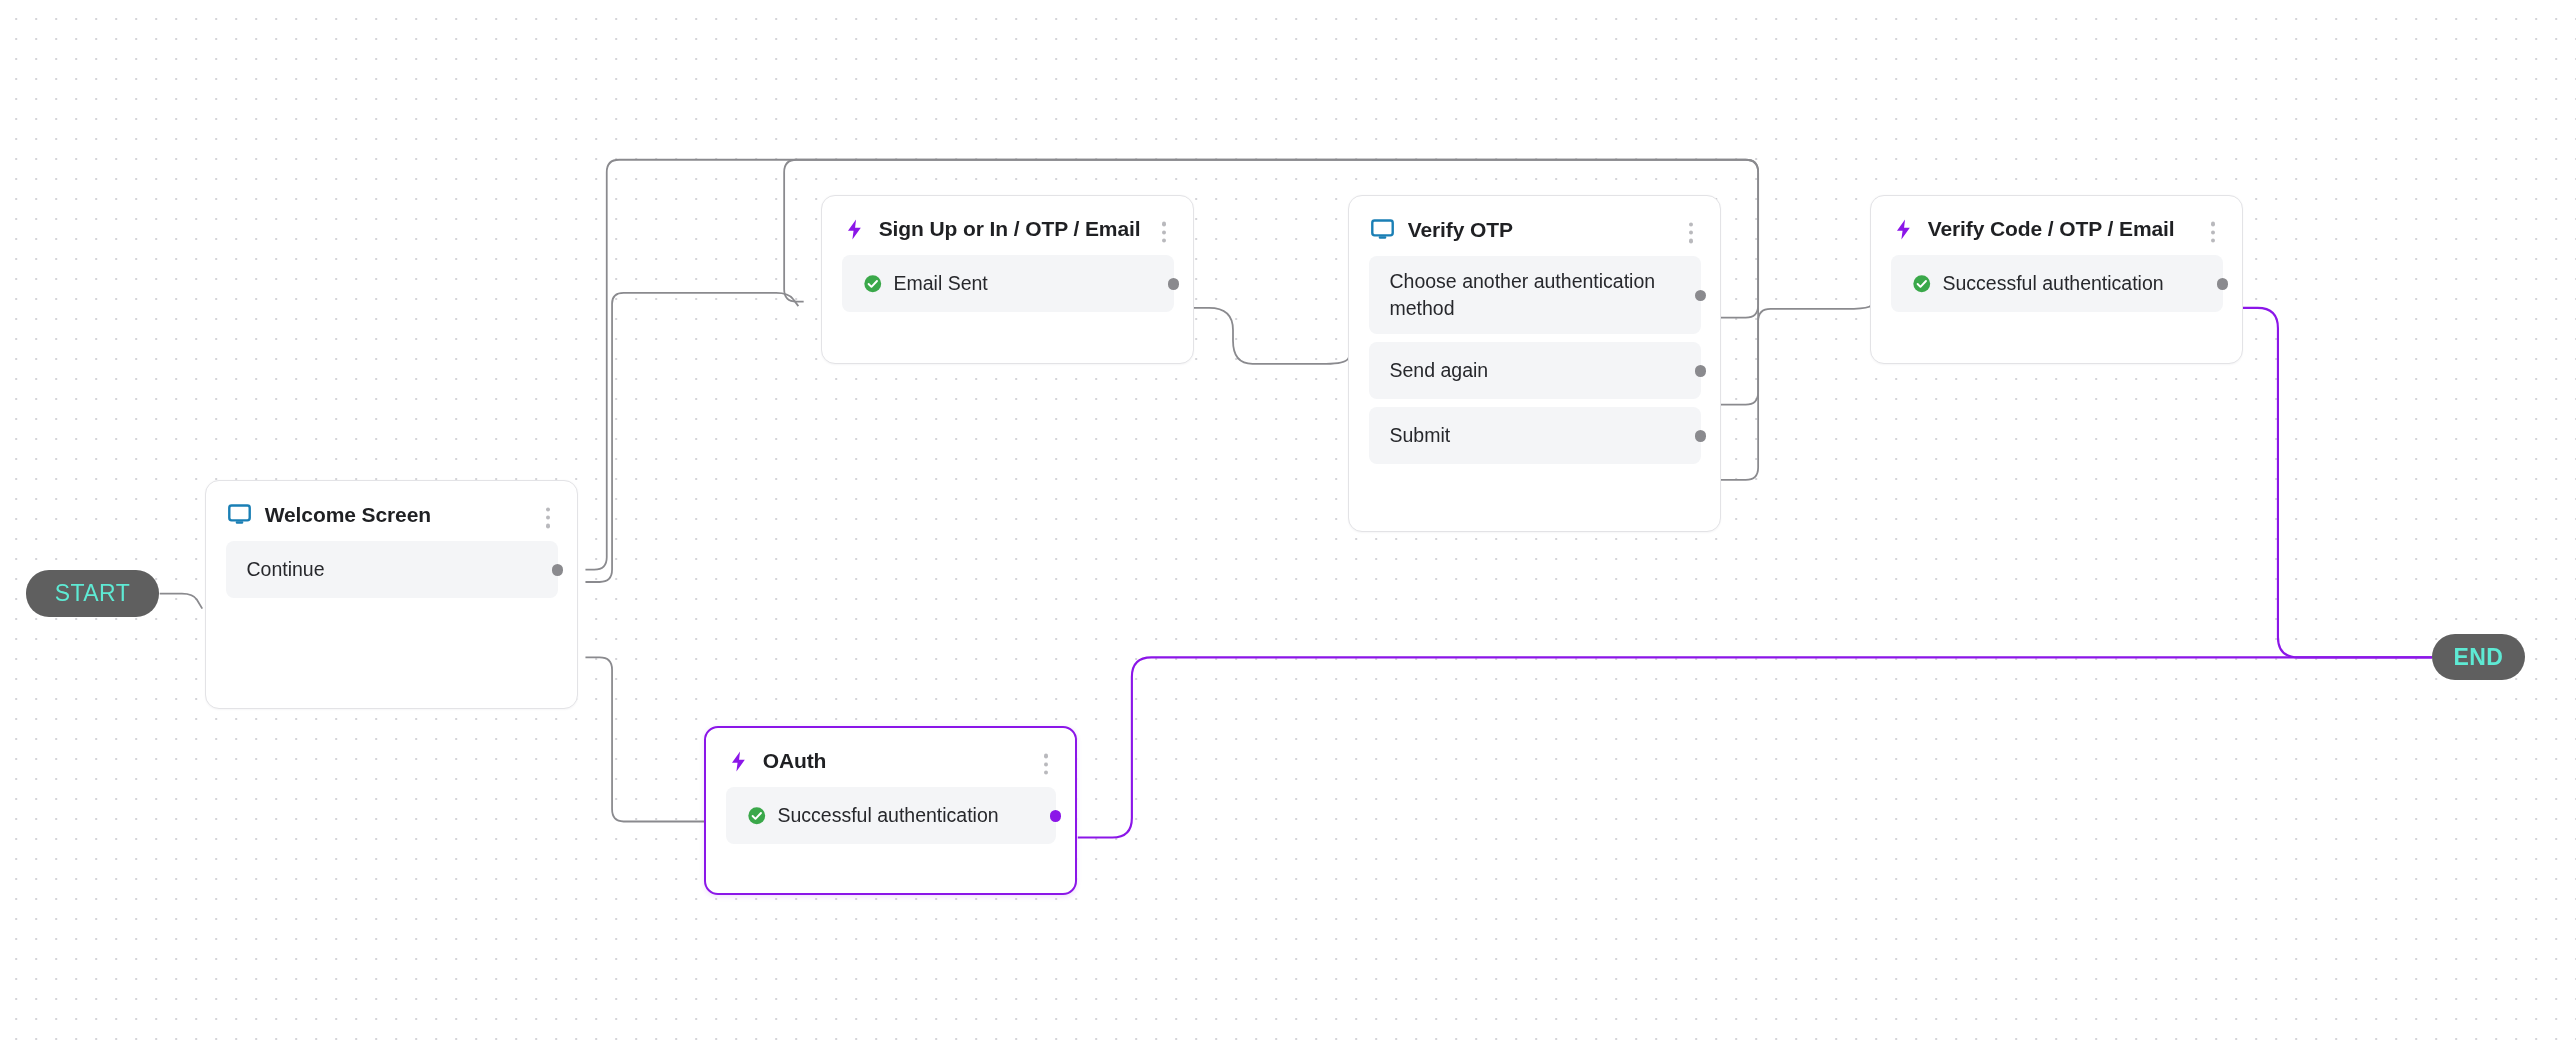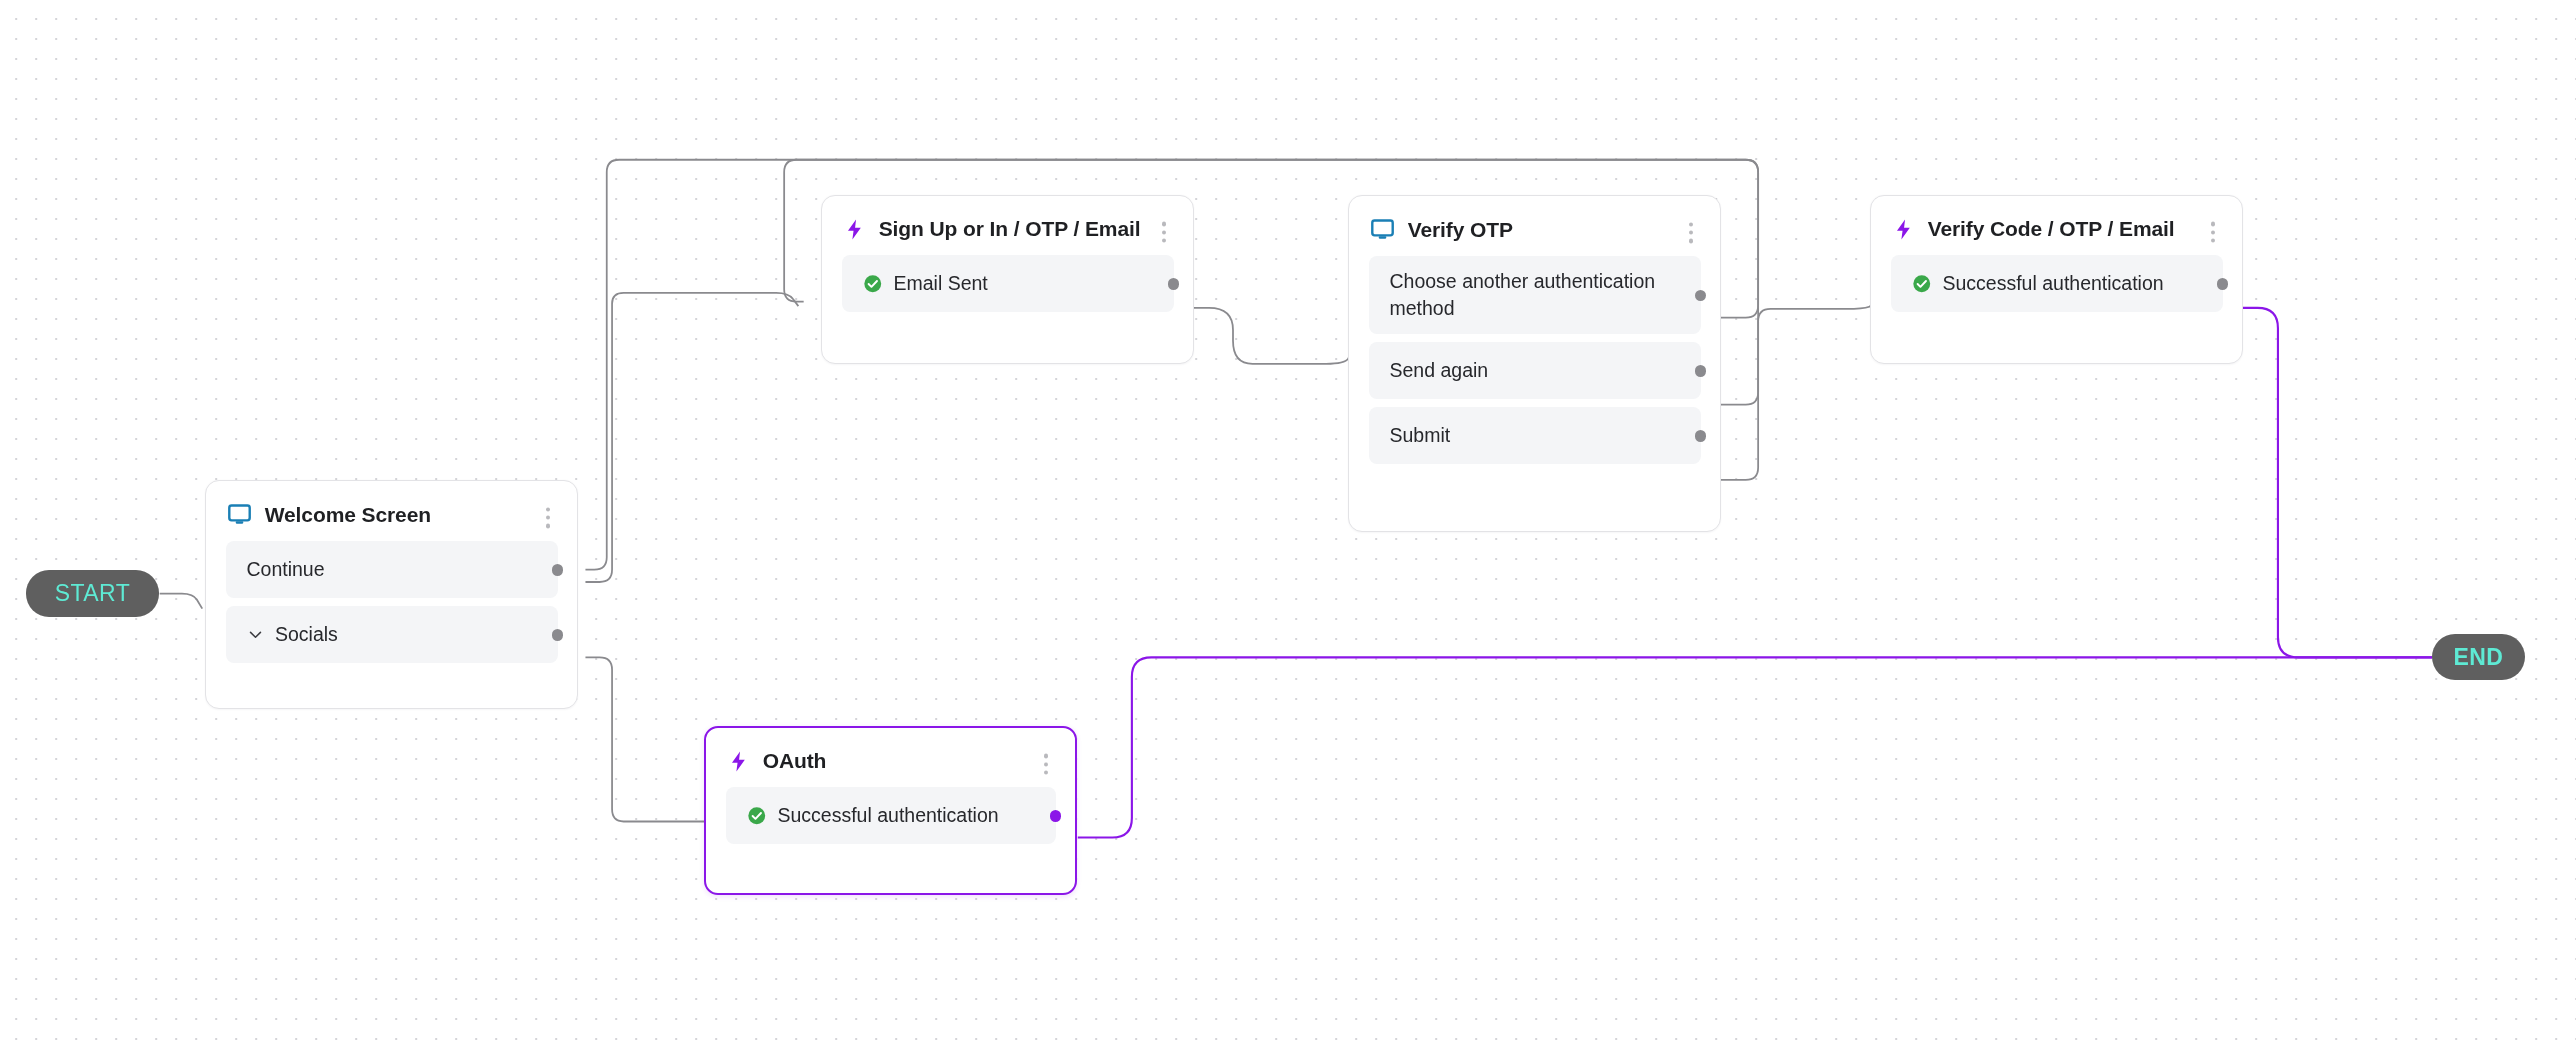--- a/index.html
+++ b/index.html
@@ -168,29 +168,20 @@
           <i></i>
           <i></i>
           <i></i>
         </span>
     </div>
     <div class="port-list">
       <div class="port">
         <span class="port-label">Continue</span>
         <span class="port-dot"></span>
       </div>
-      <div class="port">
-        <span class="ic ic-chev">
-          <svg width="17" height="17" viewBox="0 0 24 24">
-            <path d="M5 9 L12 16 L19 9" fill="none" stroke="#3b3c41" stroke-width="2.1" stroke-linecap="round" stroke-linejoin="round"></path>
-          </svg>
-        </span>
-        <span class="port-label">Socials</span>
-        <span class="port-dot"></span>
-      </div>
     </div>
   </div>
 
   <div class="node" style="left:821px; top:195px; width:373px; height:169px;">
     <div class="node-head">
       <span class="ic ic-bolt">
         <svg width="23" height="23" viewBox="0 0 24 24">
           <path d="M13.6 1.6 L5.2 13.4 H11 L9.8 22.4 L18.6 10.2 H12.6 Z" fill="#8b16e8"></path>
         </svg>
       </span>

